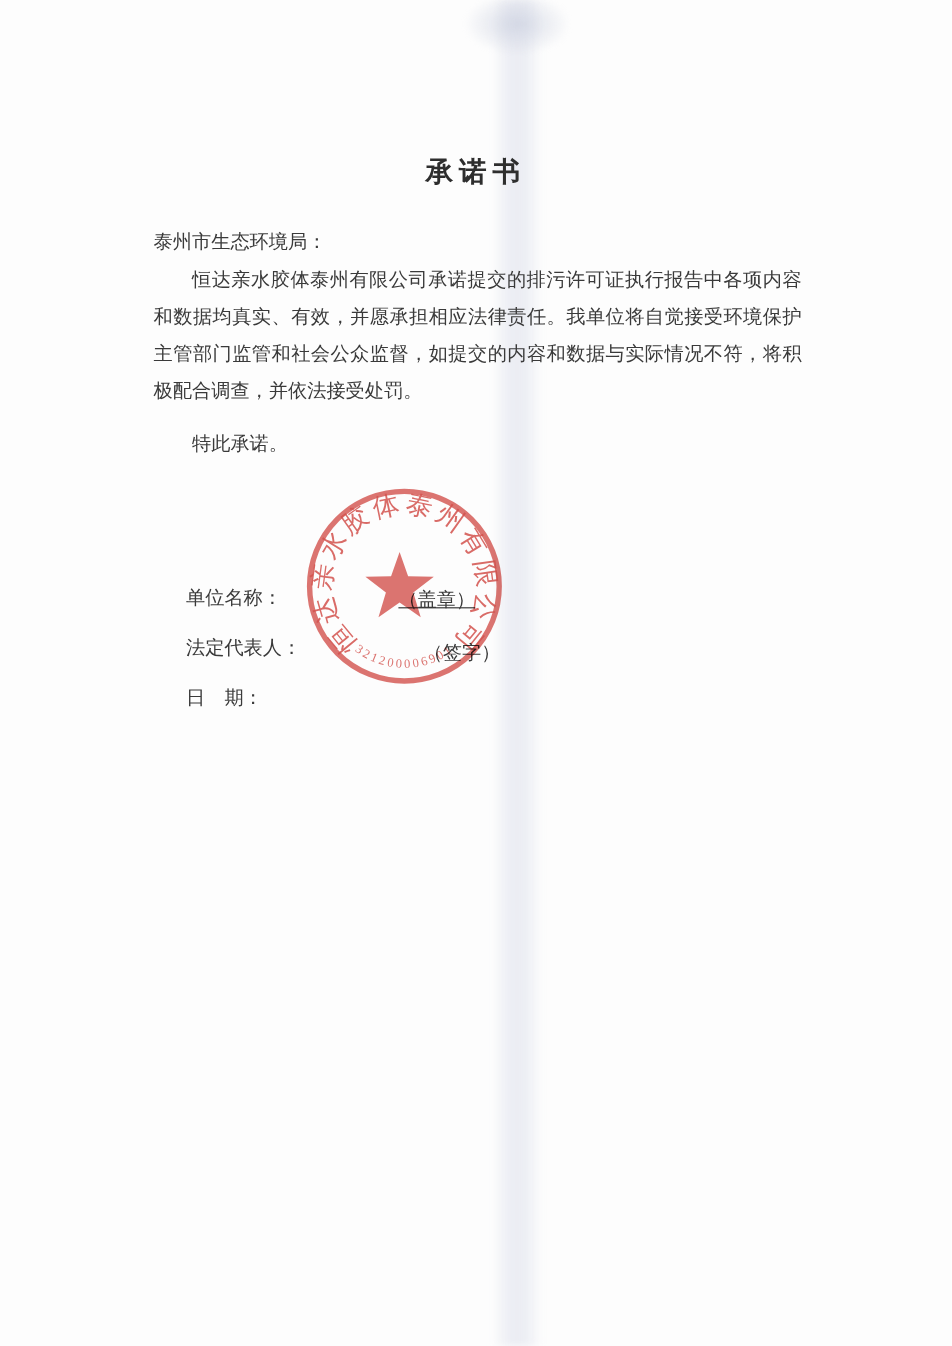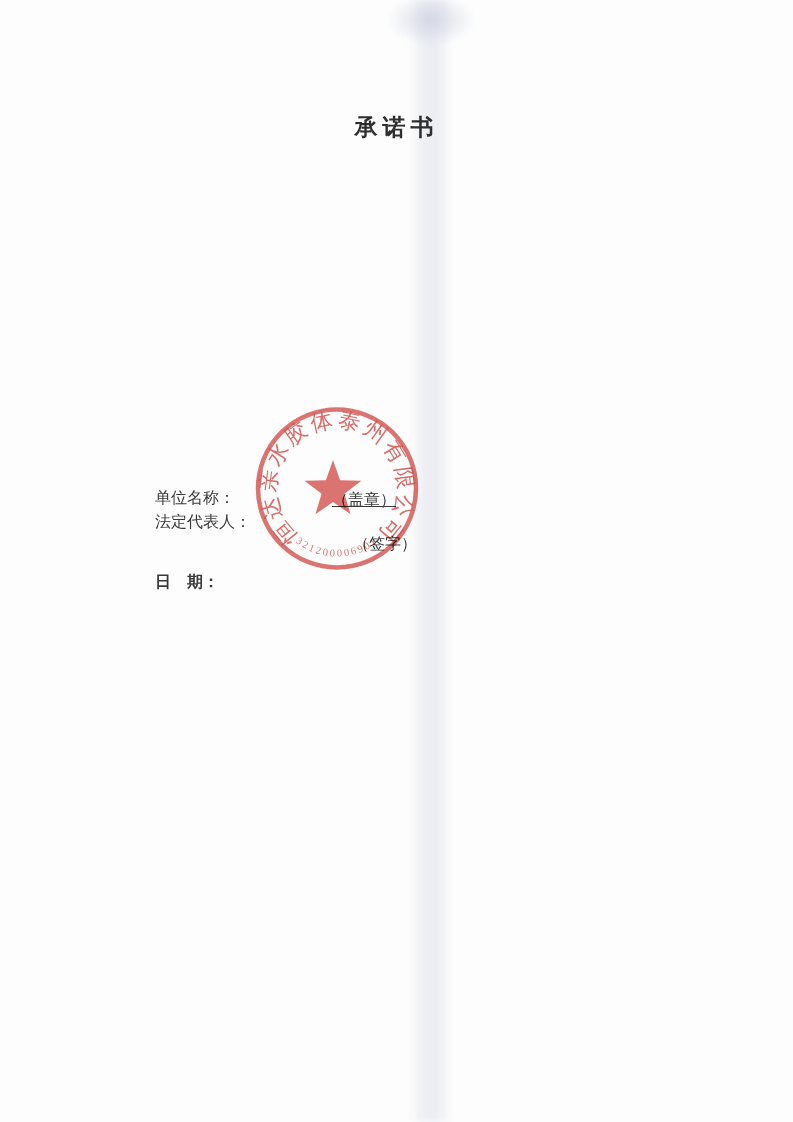--- a/index.html
+++ b/index.html
@@ -29,21 +29,21 @@
     position: absolute;
     left: 386px; top: -6px;
     width: 90px; height: 52px;
     background: radial-gradient(ellipse at center,
       rgba(204,209,224,0.75), rgba(204,209,224,0) 70%);
     filter: blur(2px);
     pointer-events: none;
   }
   .doc-title {
     position: absolute;
-    top: 112px; left: 0;
+    top: 128px; left: 0;
     width: 100%;
     text-align: center;
     font-size: 23px;
     font-weight: bold;
     letter-spacing: 5px;
     color: #2e2e2e;
   }
   .body-text {
     position: absolute;
     left: 128px; top: 187px;
@@ -59,42 +59,47 @@
     position: absolute;
     left: 155px; top: 488px;
     width: 330px; height: 120px;
     font-size: 16px;
     z-index: 1;
   }
   .sig-label { position: absolute; left: 0; white-space: nowrap; }
   .sig-note  { position: absolute; white-space: nowrap; }
   .row1 { top: 0; }
   .note-seal { top: 2px;  left: 177px; text-decoration: underline; }
-  .row2 { top: 24px; }
+  .row2 { top: 42px; }
   .note-sign { top: 46px; left: 198px; }
-  .row3 { top: 84px; font-weight: bold; }
+  .row3 { top: 84px; }
   .seal-svg {
     position: absolute;
     left: 241px; top: 393px;
     width: 190px; height: 190px;
     mix-blend-mode: multiply;
     pointer-events: none;
     z-index: 5;
   }
 </style>
 </head>
 <body>
 
 <div class="page">
 
   <div class="scan-strip"></div>
   <div class="scan-blob"></div>
 
   <div class="doc-title">承诺书</div>
 
+  <div class="body-text">
+    <p class="salutation">泰州市生态环境局：</p>
+    <p class="para">恒达亲水胶体泰州有限公司承诺提交的排污许可证执行报告中各项内容和数据均真实、有效，并愿承担相应法律责任。我单位将自觉接受环境保护主管部门监管和社会公众监督，如提交的内容和数据与实际情况不符，将积极配合调查，并依法接受处罚。</p>
+    <p class="closing">特此承诺。</p>
+  </div>
 
   <div class="sig-block">
     <span class="sig-label row1">单位名称：</span>
     <span class="sig-note note-seal">（盖章）</span>
     <span class="sig-label row2">法定代表人：</span>
     <span class="sig-note note-sign">（签字）</span>
     <span class="sig-label row3">日　期：</span>
   </div>
 
   <svg class="seal-svg" viewBox="0 0 190 190">

